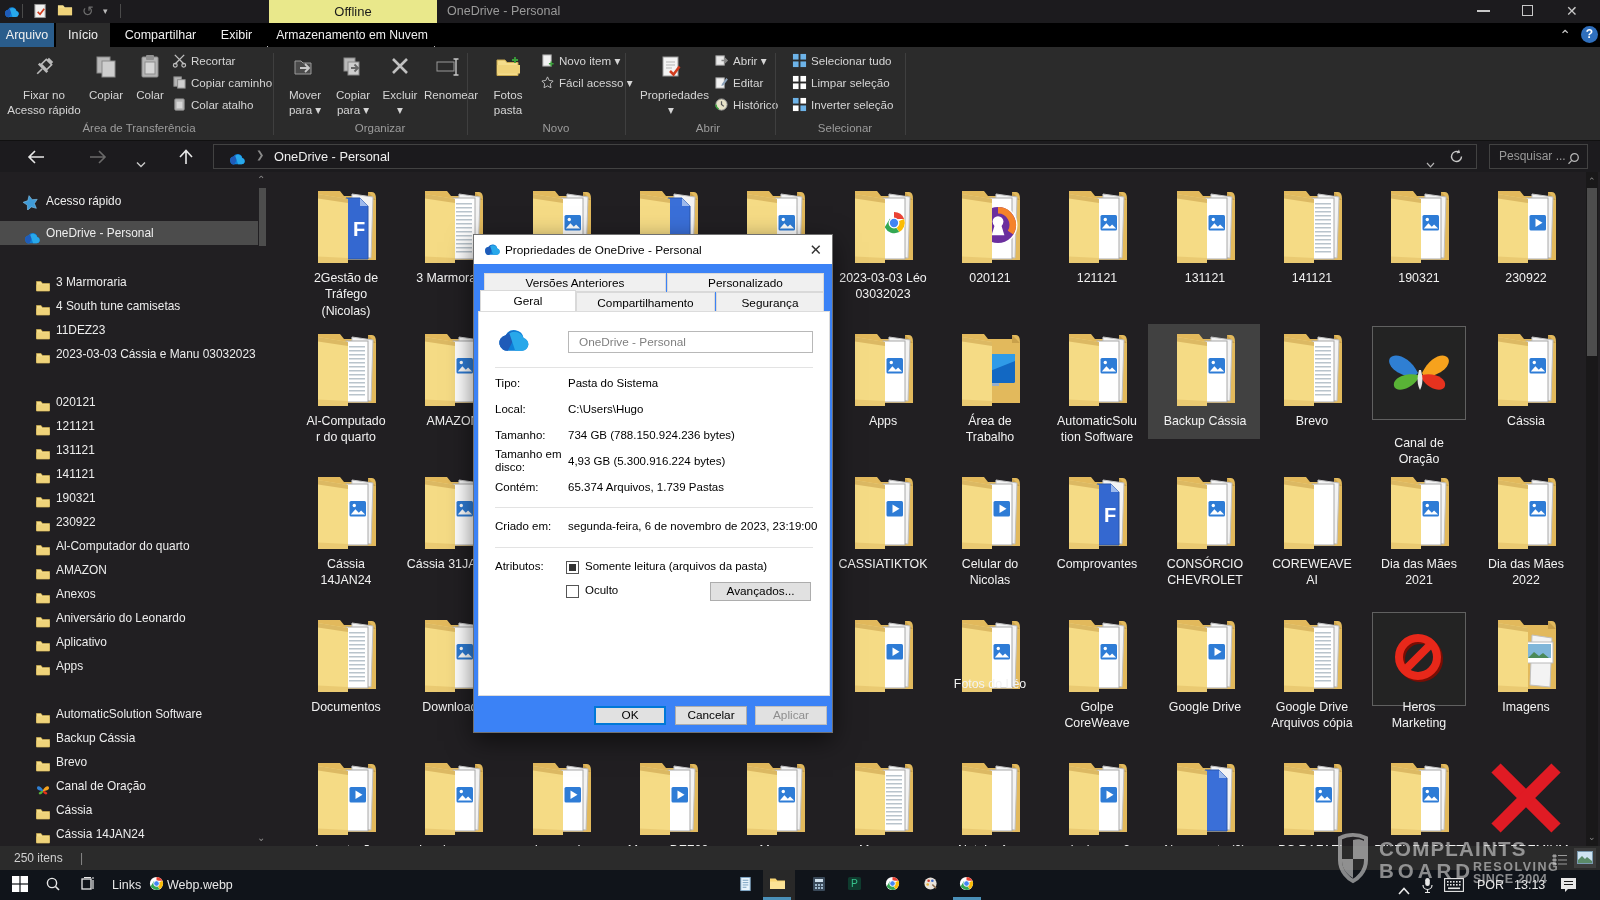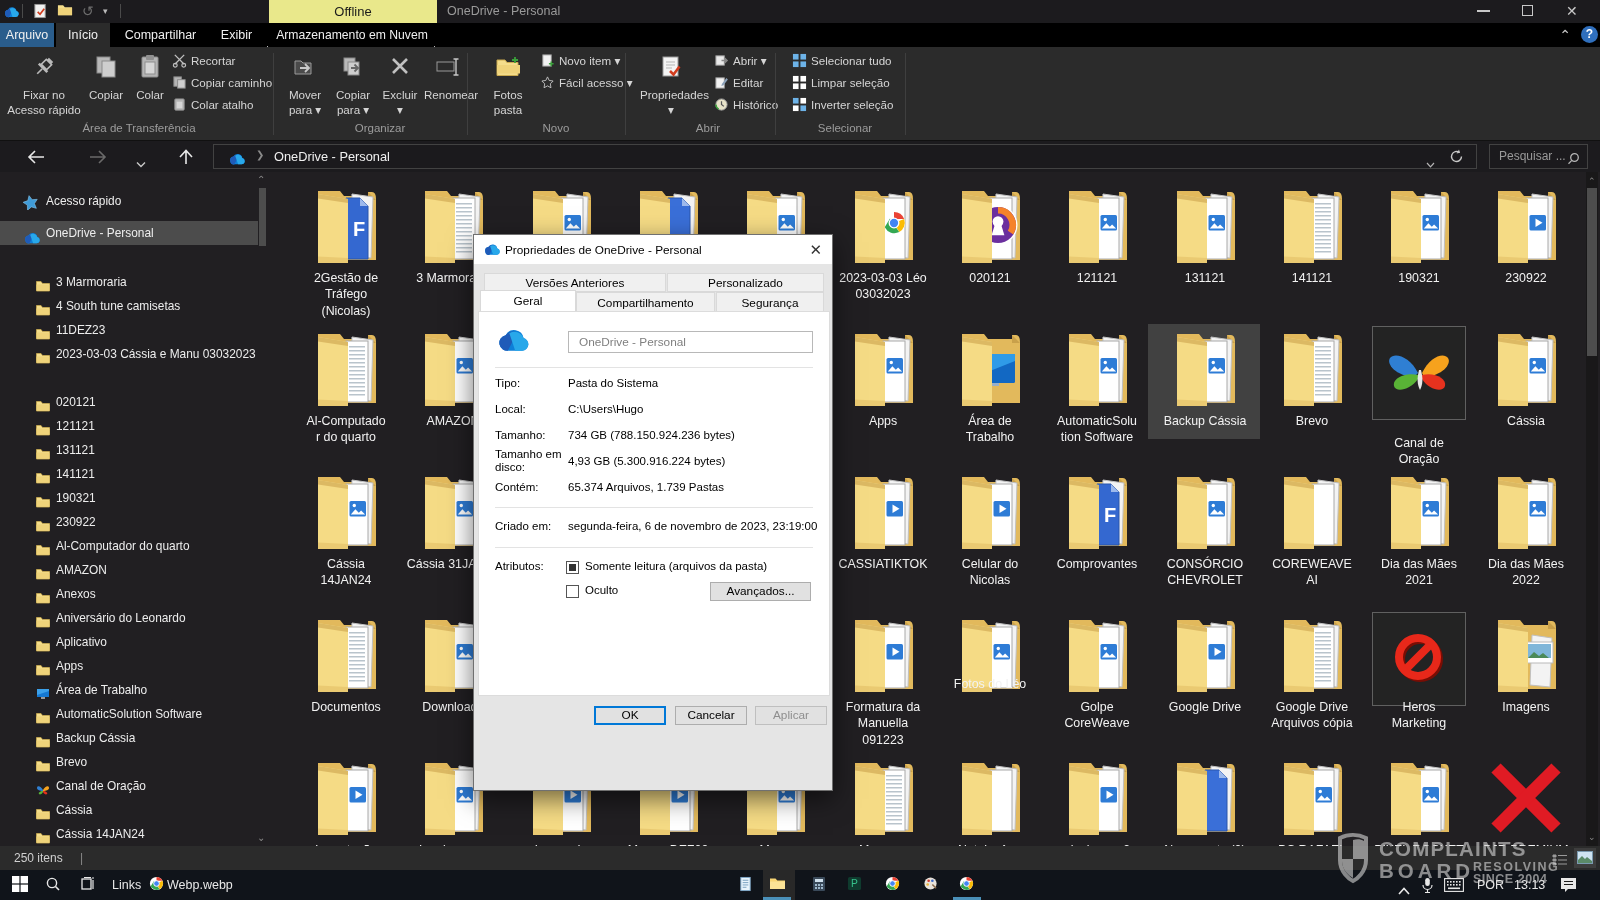--- a/index.html
+++ b/index.html
@@ -33,21 +33,21 @@
 .sic{position:absolute;left:36px;top:6px}
 .stx{position:absolute;left:56px;overflow:hidden;width:200px}
 
 .flabel{position:absolute;width:120px;text-align:center;color:#f2f2f2;font-size:12.4px;line-height:16.4px}
 
 #status{position:absolute;left:0;top:846px;width:1600px;height:24px;background:#2b2b2b;color:#d0d0d0;font-size:12px;line-height:24px}
 
 #taskbar{position:absolute;left:0;top:870px;width:1600px;height:30px;background:#10141a}
 .tbt{position:absolute;top:0;height:30px;line-height:30px;color:#e8e8e8;font-size:12.5px;white-space:nowrap}
 
-#dlg{position:absolute;left:473px;top:234px;width:360px;height:557px;background:#e5e5e5;
+#dlg{position:absolute;left:473px;top:234px;width:360px;height:499px;background:#3b82f6;
  border:1px solid #707070;box-shadow:0 8px 24px rgba(0,0,0,.55);font-size:12px;color:#000}
 #dlg .dtitle{position:absolute;left:0;top:0;width:100%;height:29px;background:#fff}
 #dlg .dtext{position:absolute;left:31px;top:8px;font-size:11.8px}
 #dlg .dx{position:absolute;right:10px;top:6px;font-size:15px;color:#333}
 .tab1{position:absolute;top:38px;height:19px;background:#f0f0f0;border:1px solid #d9d9d9;
  text-align:center;line-height:19px;font-size:11.8px}
 .tab2{position:absolute;top:57px;height:20px;background:#f0f0f0;border:1px solid #d9d9d9;
  text-align:center;line-height:20px;font-size:11.8px}
 #dpage{position:absolute;left:4px;top:76px;width:352px;height:385px;background:#fff;border:1px solid #dcdcdc}
 .dlab{position:absolute;left:21px;font-size:11.5px}
@@ -388,28 +388,20 @@
           </svg></span>
         <span class="stx">Aplicativo</span>
       </div>
 <div class="srow" style="top:482px">
         <span class="sic"><svg width="14" height="12" viewBox="0 0 14 12">
             <path d="M0.5 1.5 h4.5 l1.5 2 h7 v7.5 h-13 z" fill="#f4dd8b" stroke="#c9a94f" stroke-width="0.8"></path>
             <path d="M0.5 4.5 h13 v6 h-13 z" fill="#efd37a"></path>
           </svg></span>
         <span class="stx">Apps</span>
       </div>
-<div class="srow" style="top:506px">
-        <span class="sic"><svg width="14" height="12" viewBox="0 0 14 12">
-            <rect x="1" y="1" width="12" height="8" fill="#1578d2"></rect>
-            <path d="M1 1 h12 v2 l-12 4 z" fill="#3ba0ea"></path>
-            <rect x="5" y="9" width="4" height="2" fill="#999"></rect>
-          </svg></span>
-        <span class="stx">Área de Trabalho</span>
-      </div>
 <div class="srow" style="top:530px">
         <span class="sic"><svg width="14" height="12" viewBox="0 0 14 12">
             <path d="M0.5 1.5 h4.5 l1.5 2 h7 v7.5 h-13 z" fill="#f4dd8b" stroke="#c9a94f" stroke-width="0.8"></path>
             <path d="M0.5 4.5 h13 v6 h-13 z" fill="#efd37a"></path>
           </svg></span>
         <span class="stx">AutomaticSolution Software</span>
       </div>
 <div class="srow" style="top:554px">
         <span class="sic"><svg width="14" height="12" viewBox="0 0 14 12">
             <path d="M0.5 1.5 h4.5 l1.5 2 h7 v7.5 h-13 z" fill="#f4dd8b" stroke="#c9a94f" stroke-width="0.8"></path>
@@ -1058,21 +1050,20 @@
             <path d="M12 5 L34 5 L38 10 L62 10 L62 6 L66 6 Q70 6 70 13 L70 74 L12 74 Z" fill="#e2b95c"></path>
             <polygon points="62,6 70,14 62,14" fill="#c9a04a"></polygon>
             <polygon points="46,8 67,11 65,72 44,70" fill="#f3f3f3" stroke="#c0c0c0" stroke-width="1"></polygon>
             <rect x="40" y="12" width="22" height="61" fill="#ffffff" stroke="#a8a8a8" stroke-width="1"></rect>
             <rect x="43.5" y="29" width="16.5" height="15.5" rx="1.5" fill="#2e7cd6"></rect>
             <path d="M49.5 32.5 l7 4.2 -7 4.2 z" fill="#fff"></path>
             <path d="M12 8 L42 13 L42 77 L12 77 Z" fill="#f5db85"></path>
             <path d="M12 8 L42 13 L42 17 L12 12.5 Z" fill="#dcb963"></path>
             <path d="M12 77 L42 77 L42 72 L12 70.5 Z" fill="#eaca72"></path>
           </svg></div>
-        <div class="flabel" style="left:823px;top:699px">Formatura da<br>Manuella<br>091223</div>
 <div style="position:absolute;left:950px;top:615px"><svg width="80" height="80" viewBox="0 0 80 80">
             <path d="M12 5 L34 5 L38 10 L62 10 L62 6 L66 6 Q70 6 70 13 L70 74 L12 74 Z" fill="#e2b95c"></path>
             <polygon points="62,6 70,14 62,14" fill="#c9a04a"></polygon>
             <polygon points="46,8 67,11 65,72 44,70" fill="#f3f3f3" stroke="#c0c0c0" stroke-width="1"></polygon>
             <rect x="40" y="12" width="22" height="61" fill="#ffffff" stroke="#a8a8a8" stroke-width="1"></rect>
             <rect x="43.5" y="29" width="16.5" height="15.5" rx="1.5" fill="#2e7cd6"></rect>
             <circle cx="48.3" cy="33.5" r="1.7" fill="#fff"></circle>
             <path d="M44.8 42.5 l4.6 -5.2 3.4 3.4 2.3 -2.3 4 4.1 z" fill="#fff"></path>
             <path d="M12 8 L42 13 L42 77 L12 77 Z" fill="#f5db85"></path>
             <path d="M12 8 L42 13 L42 17 L12 12.5 Z" fill="#dcb963"></path>

